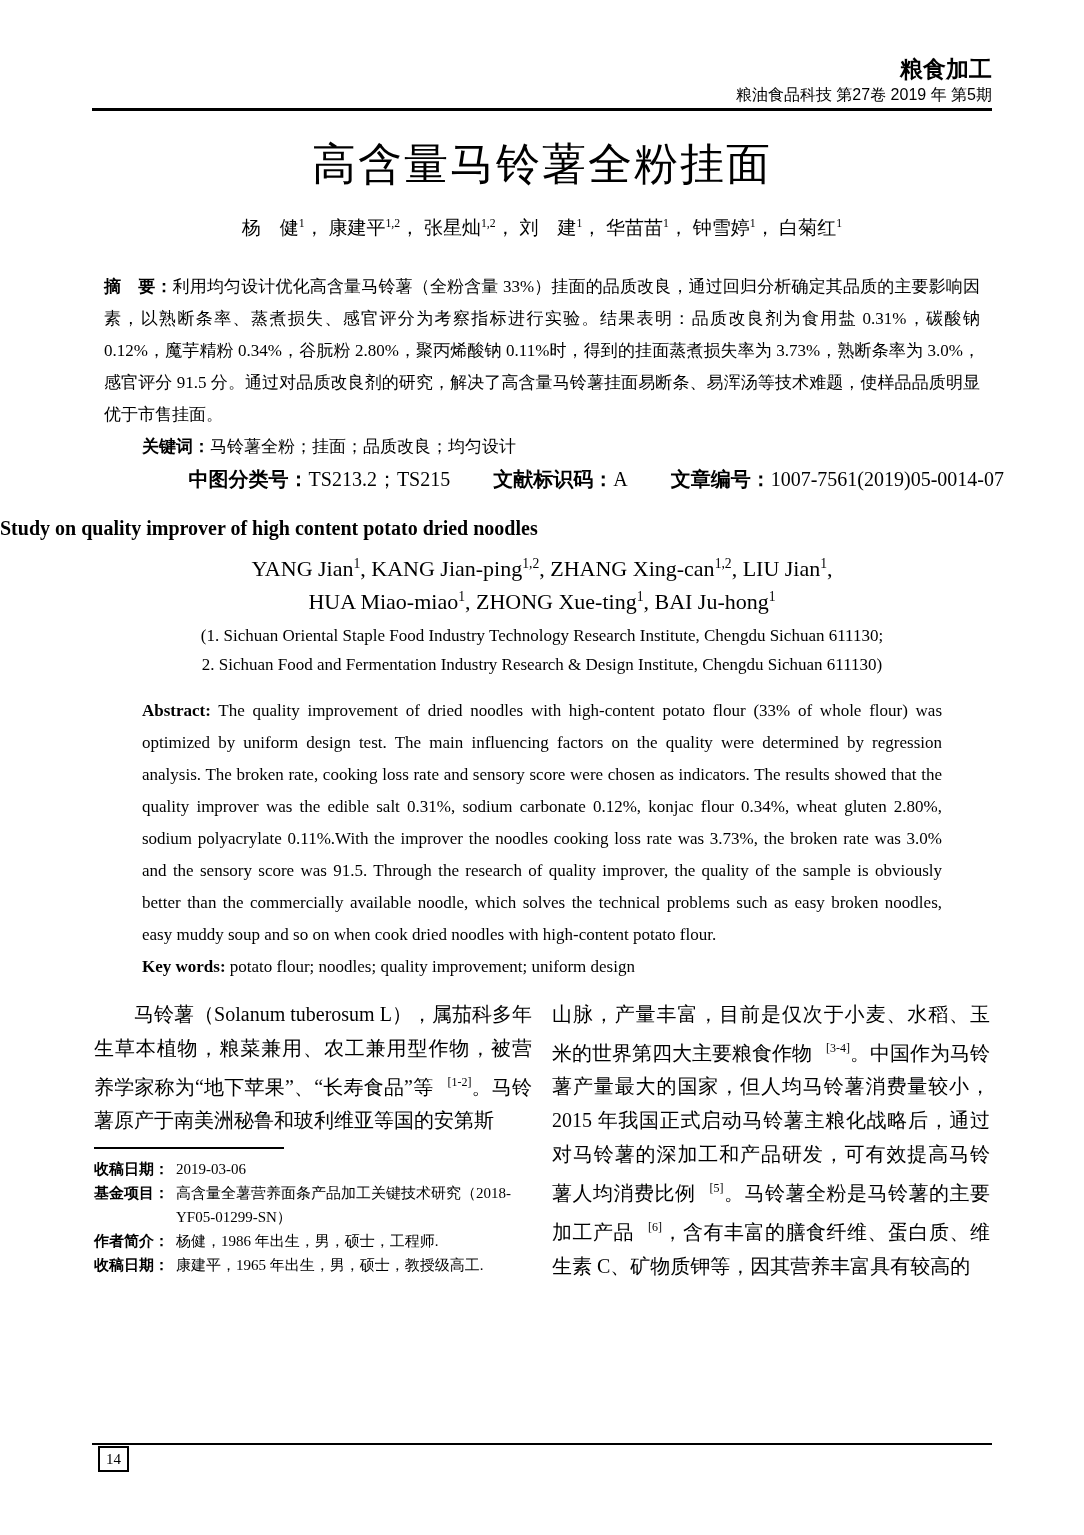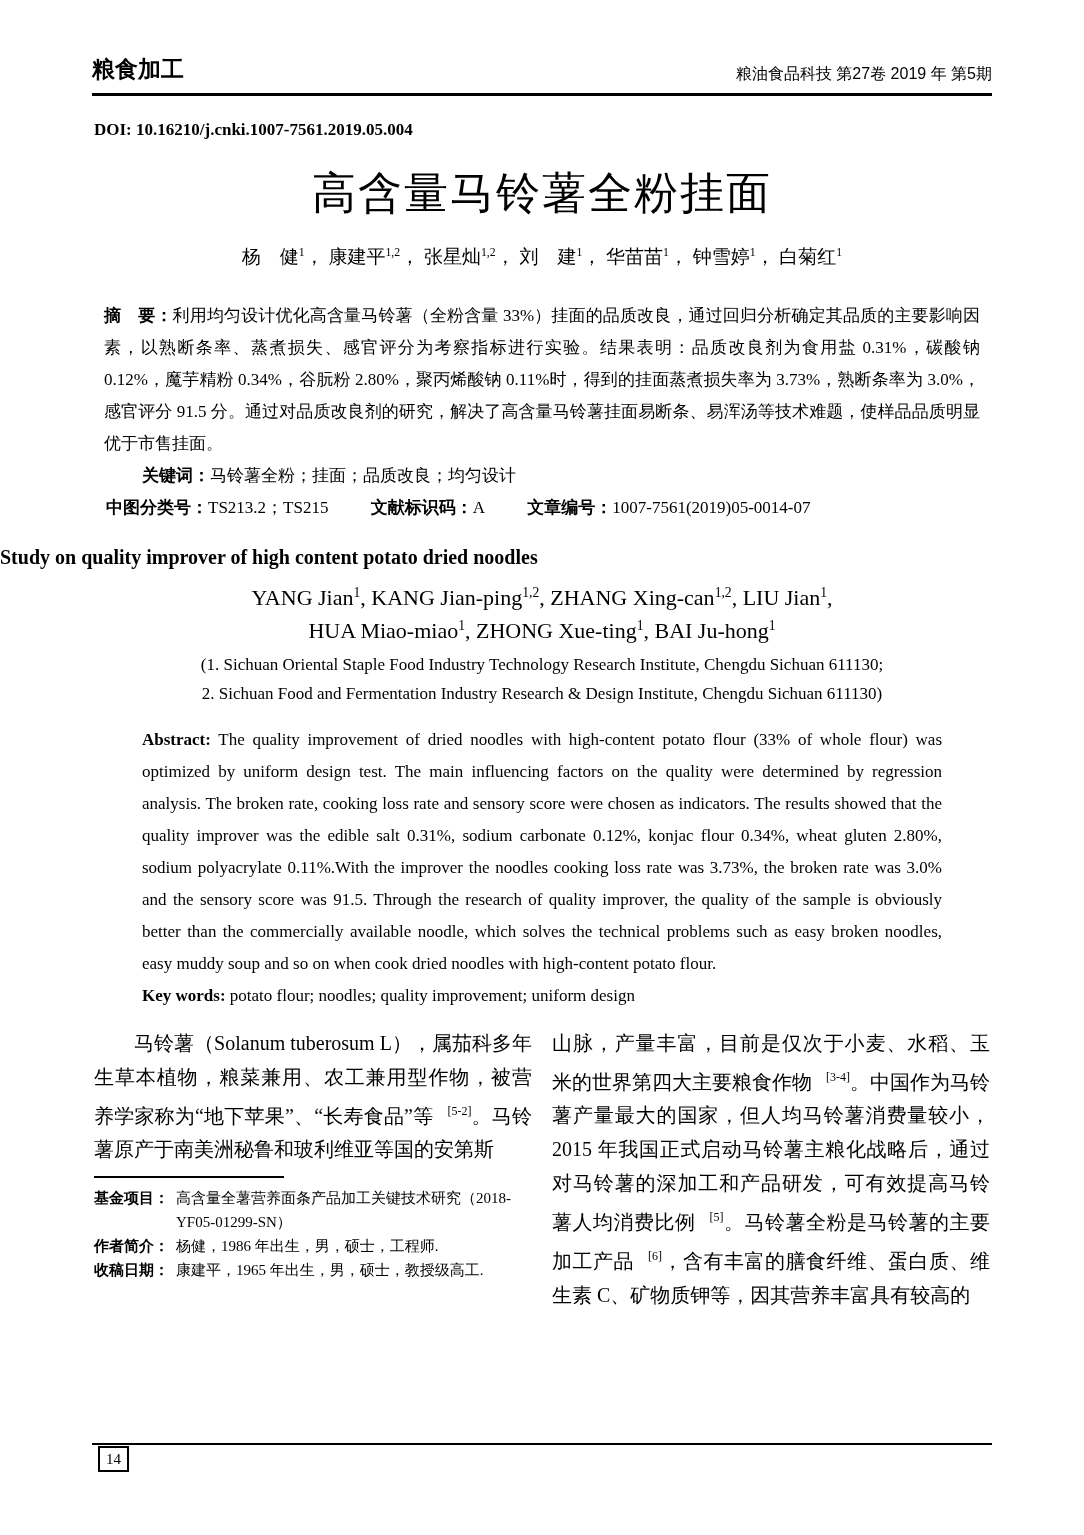--- a/index.html
+++ b/index.html
@@ -5,43 +5,44 @@
   html,body { margin:0; padding:0; background:#e8e8e8; }
   .page {
     position:relative; width:1084px; height:1535px; margin:0 auto;
     background:#ffffff; color:#000; overflow:hidden;
     font-family:"Liberation Serif","DejaVu Serif",serif;
   }
   .sans { font-family:"Liberation Sans","DejaVu Sans",sans-serif; }
 
   
   .hdr {
-    margin:0 92px; padding-top:54px; padding-bottom:8px;
+    margin:0 92px; padding-top:54px; padding-bottom:2px;
     display:flex; justify-content:space-between; align-items:flex-end;
     border-bottom:3px solid #000;
+    flex-direction:column;
   }
   .hdr-left  { font-size:23px; font-weight:bold; }
   .hdr-right { font-size:16px; }
 
   .doi { margin:24px 94px 0; font-size:17px; font-weight:bold; }
 
   .title-cn {
     margin:24px 94px 0; text-align:center;
     font-size:44px; font-weight:normal; line-height:60px; letter-spacing:2px;
   }
 
   .authors-cn { margin-top:20px; text-align:center; font-size:19px; }
   .authors-cn sup, .authors-en sup { font-size:62%; }
 
   .affil-cn { margin-top:18px; text-align:center; font-size:16.5px; line-height:29px; }
 
   .abs-cn { margin:30px 104px 0; font-size:17px; line-height:32px; text-align:justify; }
   .abs-label { font-family:"Liberation Sans","DejaVu Sans",sans-serif; font-weight:bold; }
   .kw-line   { margin:0 142px; font-size:17px; line-height:32px; }
-  .class-line{ margin:0 106px; font-size:17px; line-height:32px; white-space:nowrap; }
+  .class-line{ margin:0 80px; font-size:20px; line-height:32px; white-space:nowrap;text-align:right; }
   .class-pair{ margin-right:38px; }
   .class-pair:last-child { margin-right:0; }
 
   .title-en { margin-top:22px; text-align:left; font-size:20px; font-weight:bold; }
   .authors-en { margin-top:10px; text-align:center; font-size:22px; line-height:27px; }
   .affil-en   { margin-top:6px;  text-align:center; font-size:17px; line-height:29px; }
 
   .abs-en { margin:16px 142px 0; font-size:17px; line-height:32px; text-align:justify; }
   .kw-en  { margin:0 142px; font-size:17px; line-height:32px; }
 
@@ -68,21 +69,20 @@
 </head>
 <body>
 
 <div class="page">
 
   <div class="hdr sans">
     <span class="hdr-left">粮食加工</span>
     <span class="hdr-right">粮油食品科技 第27卷  2019 年  第5期</span>
   </div>
 
-  <div class="doi">DOI: 10.16210/j.cnki.1007-7561.2019.05.004</div>
 
   <h1 class="title-cn">
     <span>高含量马铃薯全粉挂面</span><br>
   </h1>
 
   <div class="authors-cn">
     <span><span>杨　健</span><sup>1</sup><span>，</span></span>
     <span><span>康建平</span><sup>1,2</sup><span>，</span></span>
     <span><span>张星灿</span><sup>1,2</sup><span>，</span></span>
     <span><span>刘　建</span><sup>1</sup><span>，</span></span>
@@ -122,23 +122,24 @@
     <div>(1. Sichuan Oriental Staple Food Industry Technology Research Institute, Chengdu Sichuan 611130;</div>
     <div>2. Sichuan Food and Fermentation Industry Research &amp; Design Institute, Chengdu Sichuan 611130)</div>
   </div>
 
   <div class="abs-en"><span class="abs-label" style="font-family:'Liberation Serif','DejaVu Serif',serif;">Abstract:</span> <span>The quality improvement of dried noodles with high-content potato flour (33% of whole flour) was optimized by uniform design test. The main influencing factors on the quality were determined by regression analysis. The broken rate, cooking loss rate and sensory score were chosen as indicators. The results showed that the quality improver was the edible salt 0.31%, sodium carbonate 0.12%, konjac flour 0.34%, wheat gluten 2.80%, sodium polyacrylate 0.11%.With the improver the noodles cooking loss rate was 3.73%, the broken rate was 3.0% and the sensory score was 91.5. Through the research of quality improver, the quality of the sample is obviously better than the commercially available noodle, which solves the technical problems such as easy broken noodles, easy muddy soup and so on when cook dried noodles with high-content potato flour.</span></div>
 
   <div class="kw-en"><b>Key words:</b> <span>potato flour; noodles; quality improvement; uniform design</span></div>
 
   <div class="columns">
     <div class="col col-left">
-      <p><span>马铃薯（Solanum tuberosum L），属茄科多年生草本植物，粮菜兼用、农工兼用型作物，被营养学家称为“地下苹果”、“长寿食品”等</span><sup>[5-2]</sup><span>。马铃薯原产于南美洲秘鲁和玻利维亚等国的安第斯</span></p>
+      <p><span>马铃薯（Solanum tuberosum L），属茄科多年生草本植物，粮菜兼用、农工兼用型作物，被营养学家称为“地下苹果”、“长寿食品”等</span><sup>[1-2]</sup><span>。马铃薯原产于南美洲秘鲁和玻利维亚等国的安第斯</span></p>
       <div class="footnotes">
         <div class="fn-rule"></div>
+        <div class="fn-item"><span class="fn-label">收稿日期：</span><span>2019-03-06</span></div>
         <div class="fn-item"><span class="fn-label">基金项目：</span><span>高含量全薯营养面条产品加工关键技术研究（2018-YF05-01299-SN）</span></div>
         <div class="fn-item"><span class="fn-label">作者简介：</span><span>杨健，1986 年出生，男，硕士，工程师.</span></div>
         <div class="fn-item"><span class="fn-label">收稿日期：</span><span>康建平，1965 年出生，男，硕士，教授级高工.</span></div>
       </div>
     </div>
     <div class="col col-right">
       <p><span>山脉，产量丰富，目前是仅次于小麦、水稻、玉米的世界第四大主要粮食作物</span><sup>[3-4]</sup><span>。中国作为马铃薯产量最大的国家，但人均马铃薯消费量较小，2015 年我国正式启动马铃薯主粮化战略后，通过对马铃薯的深加工和产品研发，可有效提高马铃薯人均消费比例</span><sup>[5]</sup><span>。马铃薯全粉是马铃薯的主要加工产品</span><sup>[6]</sup><span>，含有丰富的膳食纤维、蛋白质、维生素 C、矿物质钾等，因其营养丰富具有较高的</span></p>
     </div>
   </div>
 

